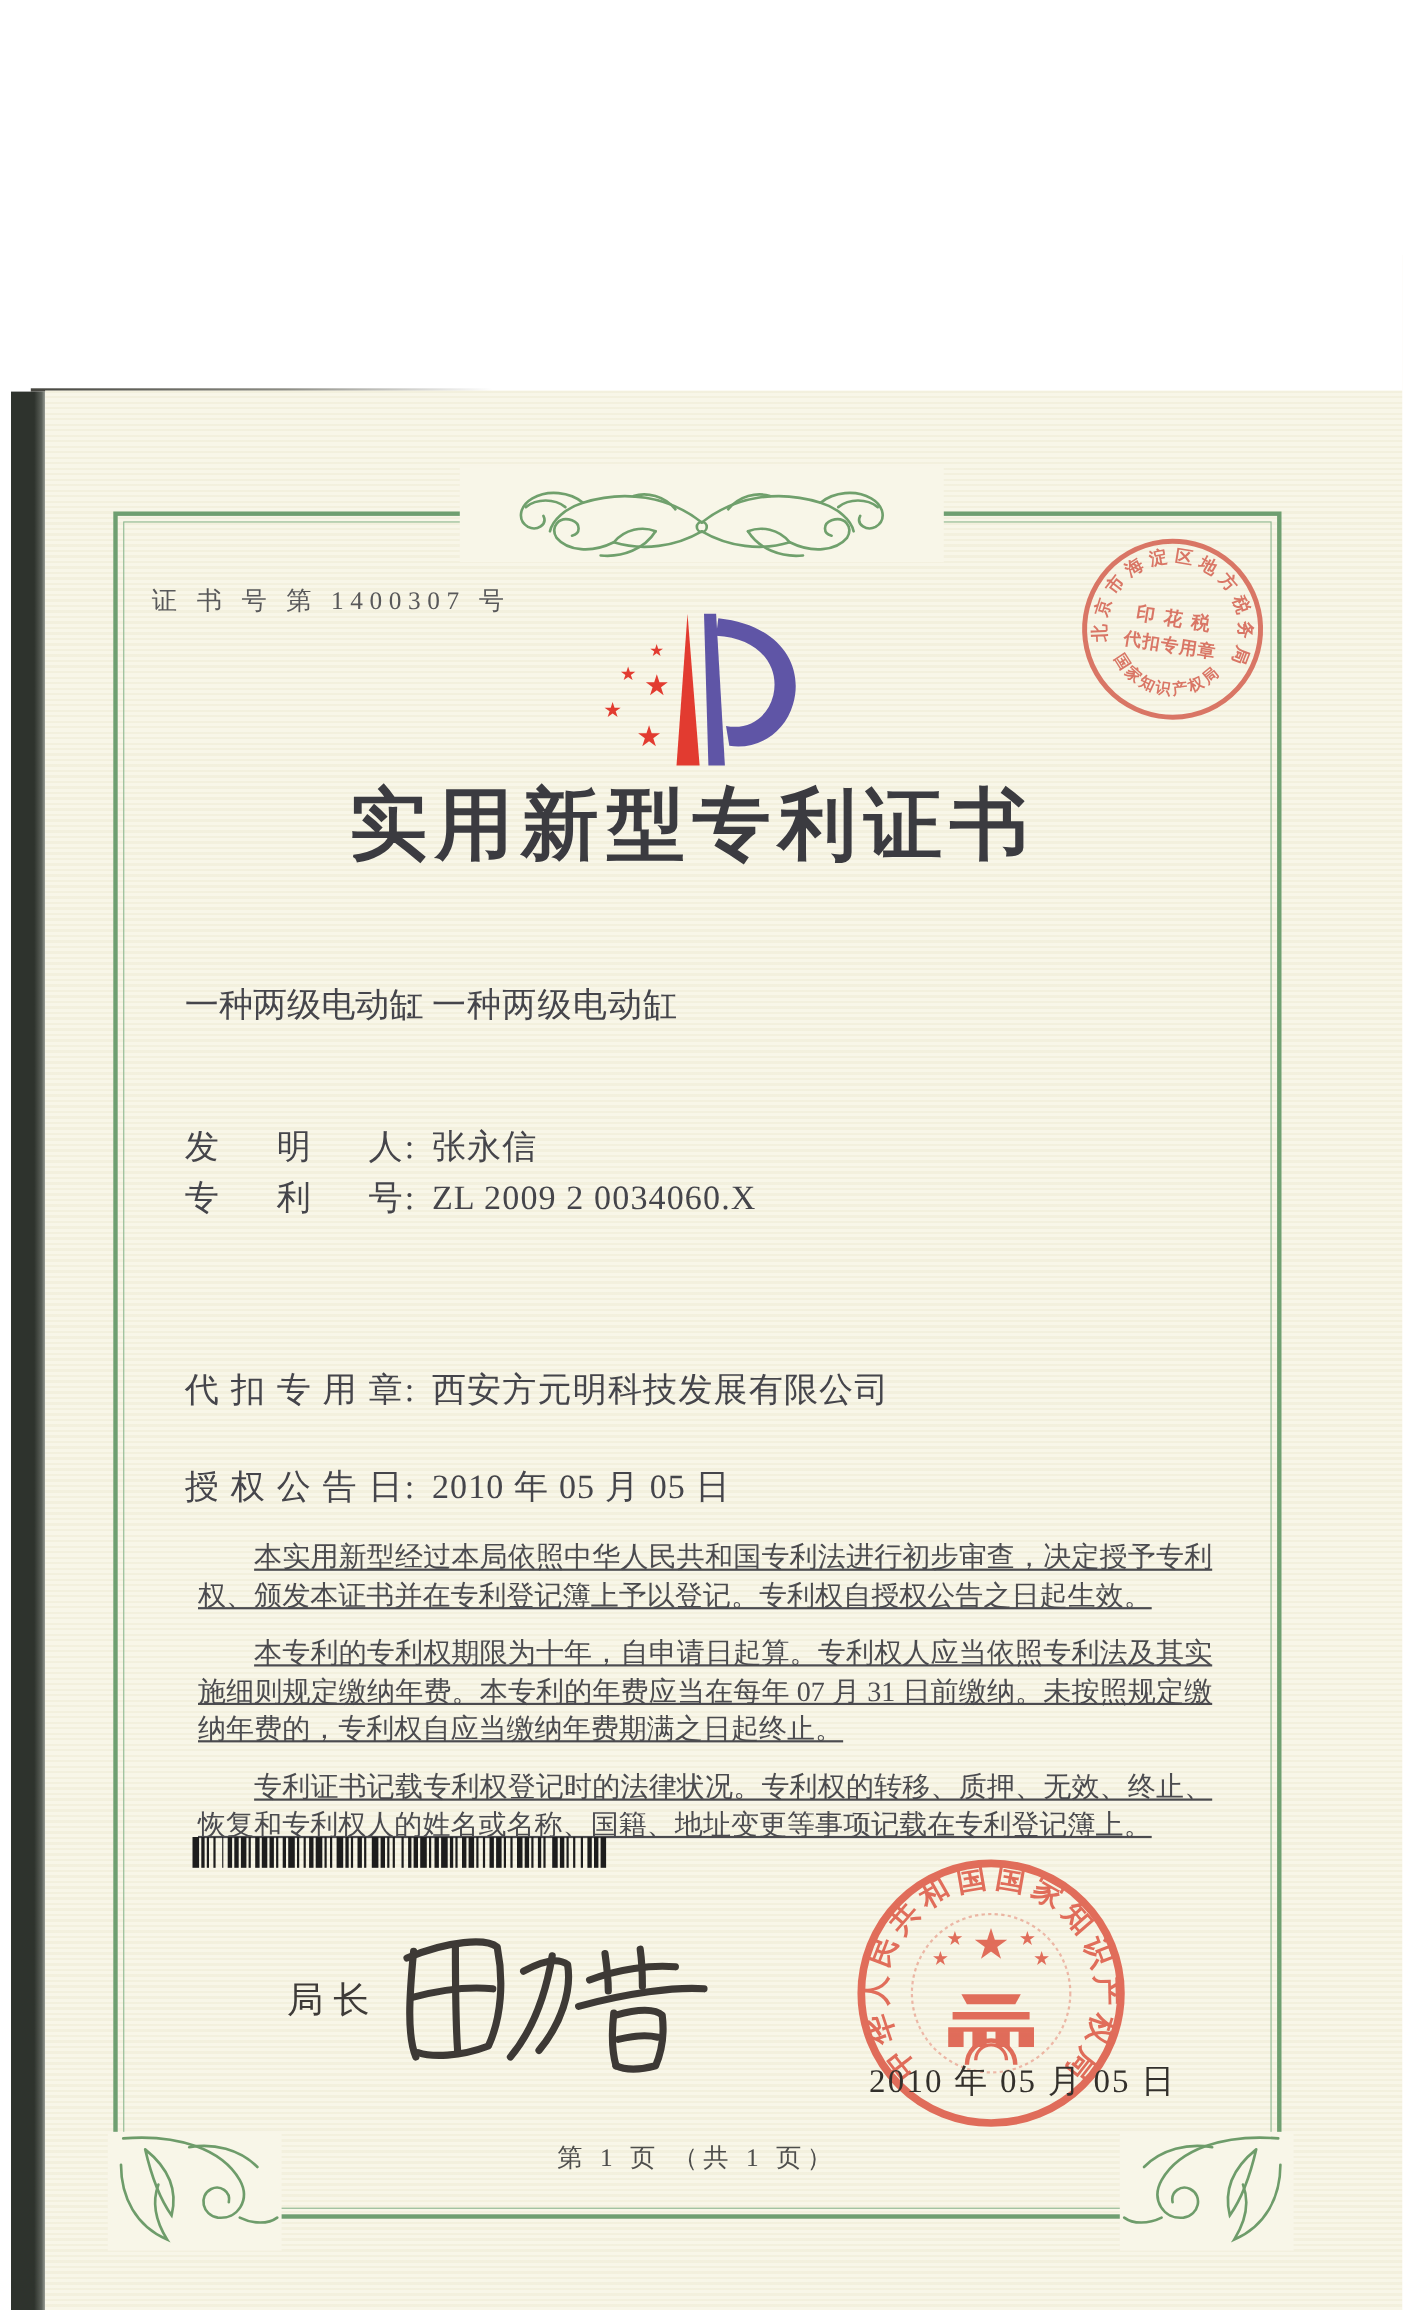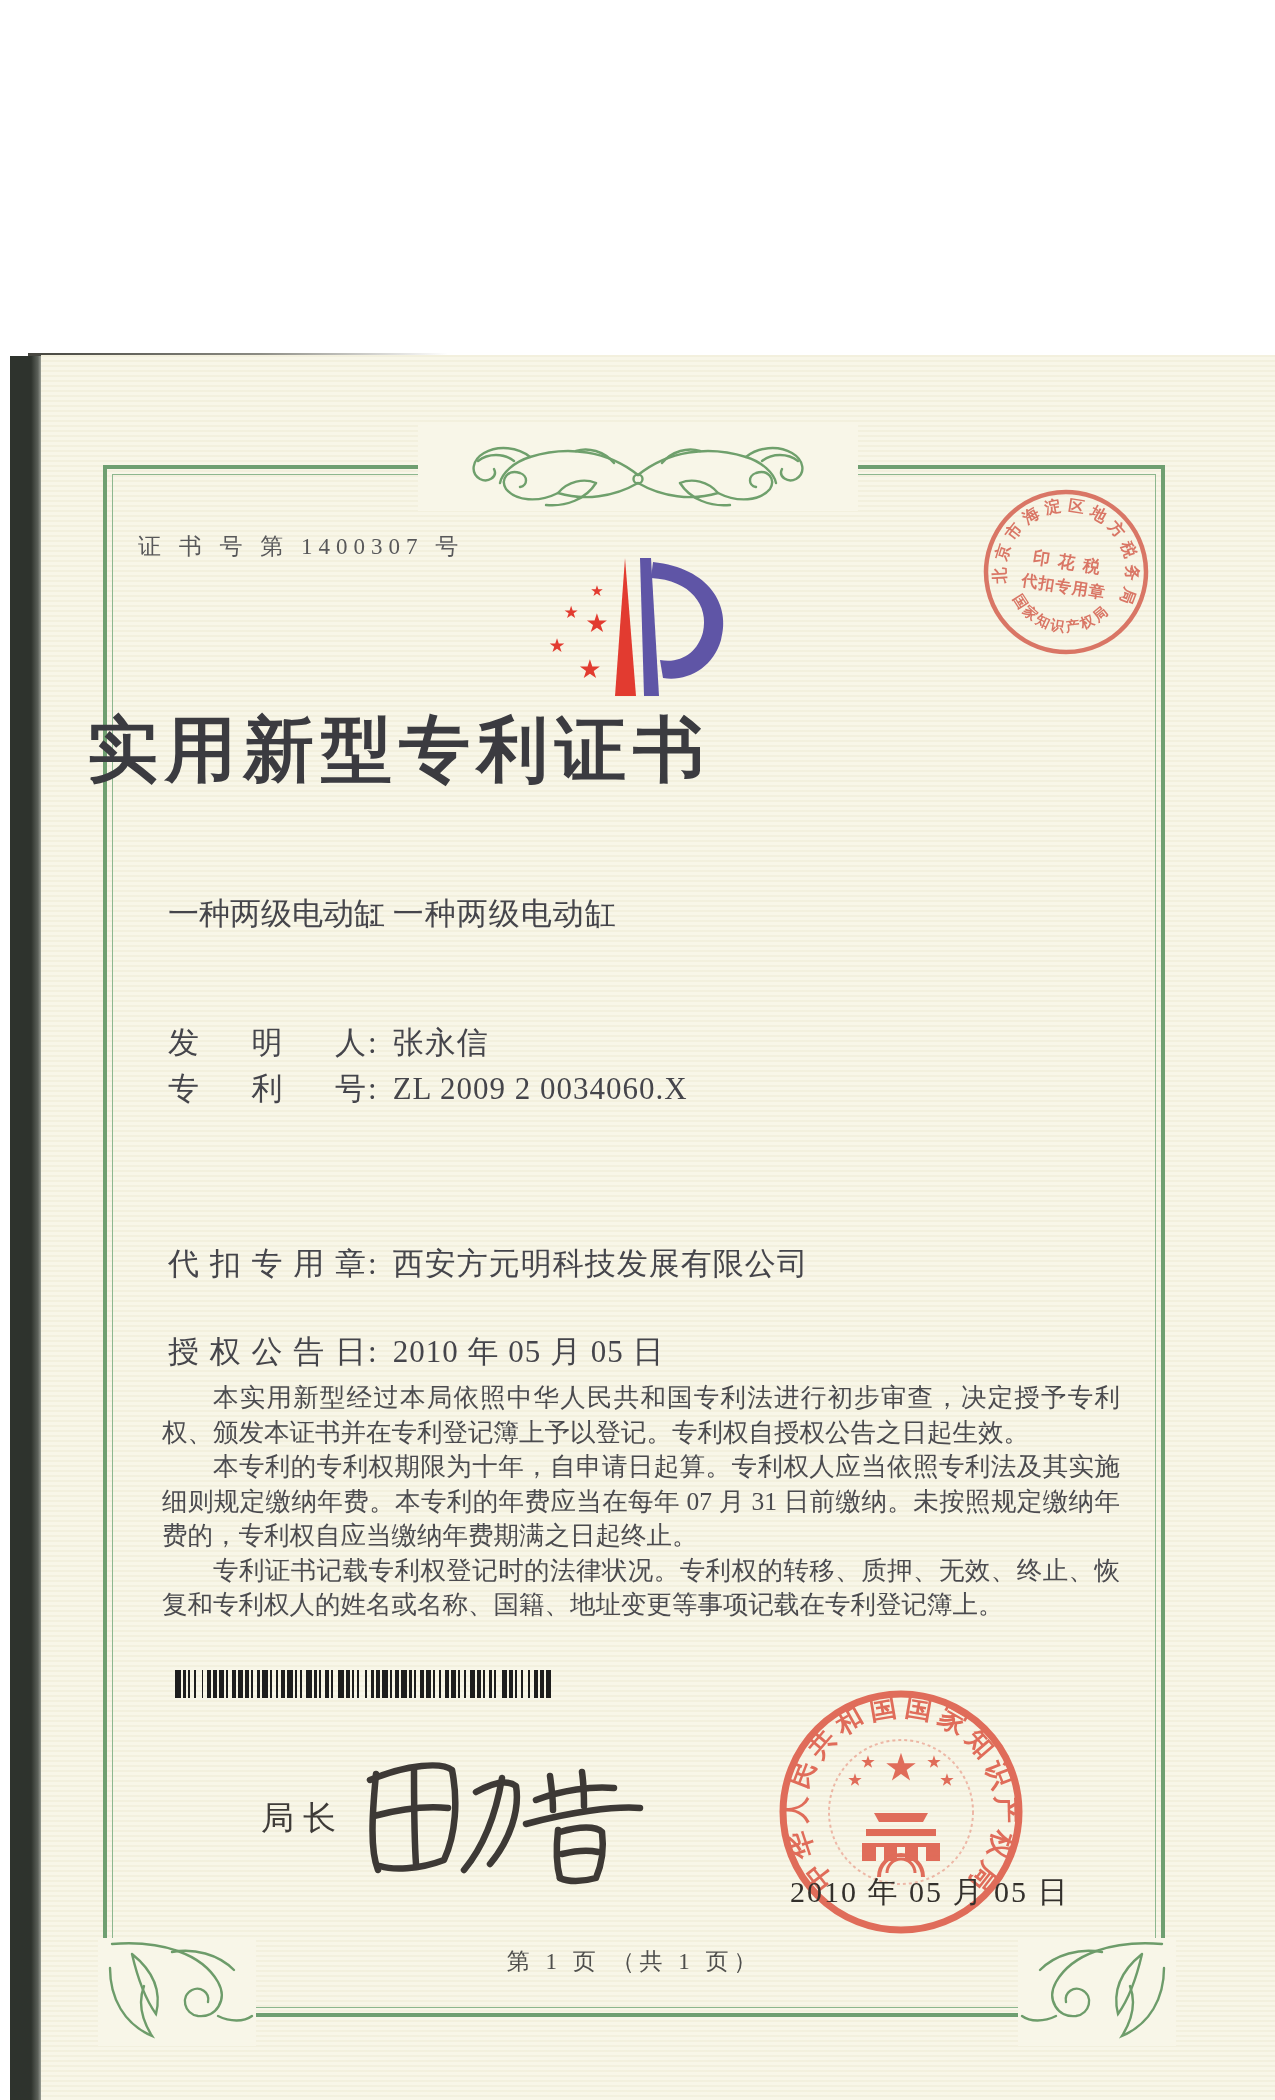--- a/index.html
+++ b/index.html
@@ -23,38 +23,38 @@
   .frame-outer{left:103px;top:465px;width:1062px;height:1552px;border:4px solid #6f9f71;box-sizing:border-box;}
   .frame-inner{left:112px;top:474px;width:1044px;height:1534px;border:1px solid #8db78f;box-sizing:border-box;}
   .ornament{background:#f8f6e8;}
   .orn-top{left:418px;top:423px;width:440px;height:88px;}
   .orn-bl{left:98px;top:1938px;width:158px;height:108px;}
   .orn-br{left:1018px;top:1938px;width:158px;height:108px;}
 
   
   .cert-no{left:138px;top:531px;font-size:23px;letter-spacing:6px;color:#58585a;}
   .logo{left:535px;top:548px;width:210px;height:158px;}
-  .title{left:87px;top:703px;width:1043px;font-size:71px;font-weight:bold;
+  .title{left:108px;top:703px;width:1043px;text-align:center;font-size:71px;font-weight:bold;
     color:#3b3b40;letter-spacing:7px;}
 
   
   .tax-stamp{left:976px;top:482px;width:180px;height:180px;transform:rotate(9deg);}
   .big-seal{left:756px;top:1667px;width:290px;height:290px;}
   .seal-date{left:790px;top:1872px;font-size:30px;color:#33302c;letter-spacing:2px;white-space:nowrap;}
 
   
   .field{left:168px;font-size:31px;color:#45454b;white-space:nowrap;}
   .field .lbl{display:inline-block;width:198px;text-align:justify;text-align-last:justify;}
   .field .col{display:inline-block;margin-left:2px;}
   .field .val{display:inline-block;margin-left:16px;letter-spacing:1px;}
 
   
   .body-text{left:162px;top:1381px;width:958px;font-size:25.5px;line-height:34.5px;
     color:#4b4b4f;text-align:justify;}
-  .body-text p{margin:0;text-indent:2em;}
+  .body-text p{margin:18px;text-indent:2em;text-decoration:underline;}
 
   
   .barcode{left:175px;top:1670px;width:378px;height:28px;}
   .barcode i{position:absolute;top:0;height:100%;background:#1d1d1d;display:block;}
 
   
   .director-label{left:261px;top:1796px;font-size:33px;letter-spacing:9px;color:#3e3b38;}
   .signature{left:330px;top:1738px;width:330px;height:185px;}
 
   

